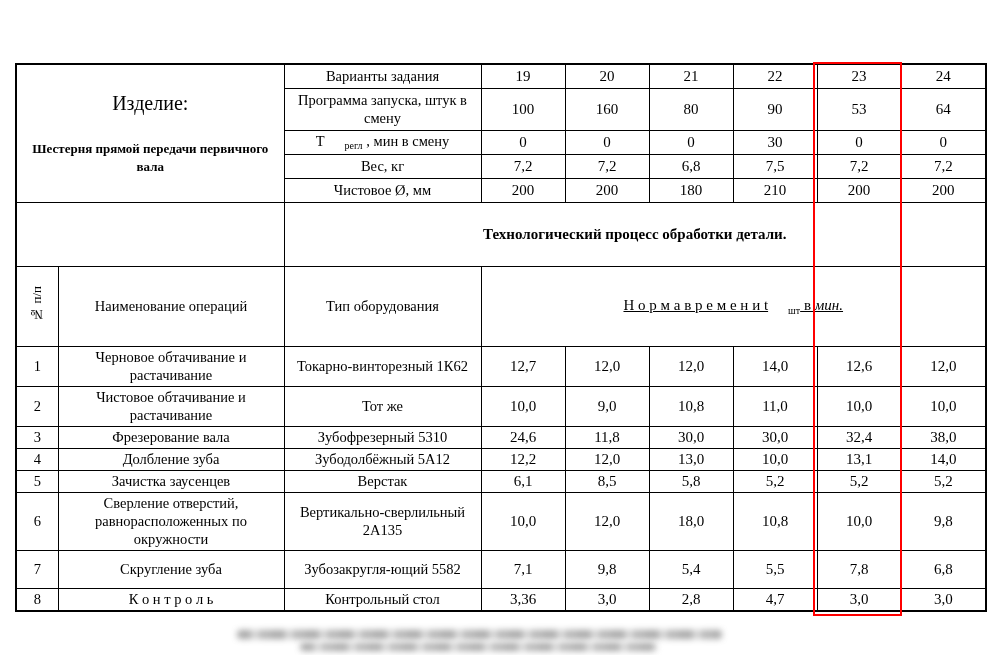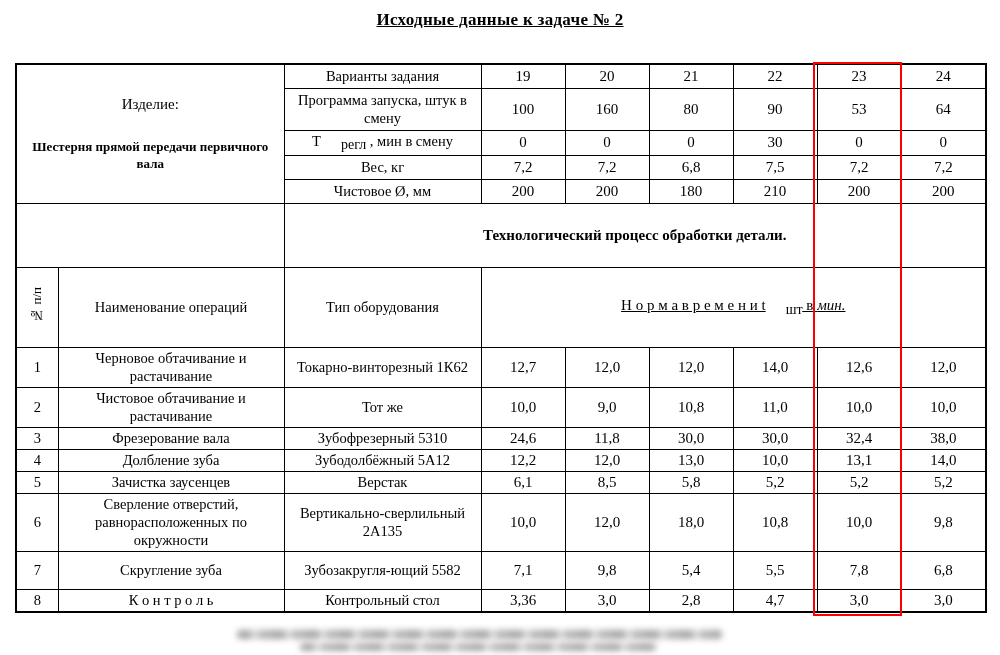--- a/index.html
+++ b/index.html
@@ -48,34 +48,34 @@
   .r64 { height: 64px; }
   .r80 { height: 80px; }
   .r40 { height: 40px; }
   .r22 { height: 22px; }
   .r58 { height: 58px; }
   .r38 { height: 38px; }
   .product-cell {
     vertical-align: top;
     padding-top: 24px;
   }
-  .product-label { font-size: 15px; margin-bottom: 24px; }
+  .product-label { font-size: 20px; margin-bottom: 24px; }
   .product-name { font-weight: bold; font-size: 13px; line-height: 1.35; padding: 0 8px; }
   .section-cell { font-weight: bold; font-size: 15px; margin-left: 48px; }
   .norm-cell { font-size: 15px; text-decoration: underline; }
   .norm-cell i { font-style: italic; }
   .vertical-text {
     display: inline-block;
     writing-mode: vertical-rl;
     transform: rotate(180deg);
     white-space: nowrap;
     font-size: 13px;
   }
   .val { font-size: 15px; }
-  sub { font-size: 14px; margin-left: 20px; }
+  sub { font-size: 10px; margin-left: 20px; }
   .red-box {
     position: absolute;
     left: 813px;
     top: 62px;
     width: 89px;
     height: 554px;
     border: 2px solid #ff0000;
     pointer-events: none;
   }
   .blur-line {
@@ -87,21 +87,20 @@
     opacity: 0.75;
   }
   .blur-line-1 { left: 237px; top: 630px; width: 485px; }
   .blur-line-2 { left: 300px; top: 643px; width: 357px; height: 8px; }
 </style>
 </head>
 <body>
 
 <div class="page">
 
-  <div class="doc-title">Исходные данные к задаче № 2</div>
 
   <table class="main-table">
     <colgroup>
       <col style="width:42px">
         <col style="width:226px">
         <col style="width:197px">
       <col style="width:84px">
         <col style="width:84px">
         <col style="width:84px">
       <col style="width:84px">

